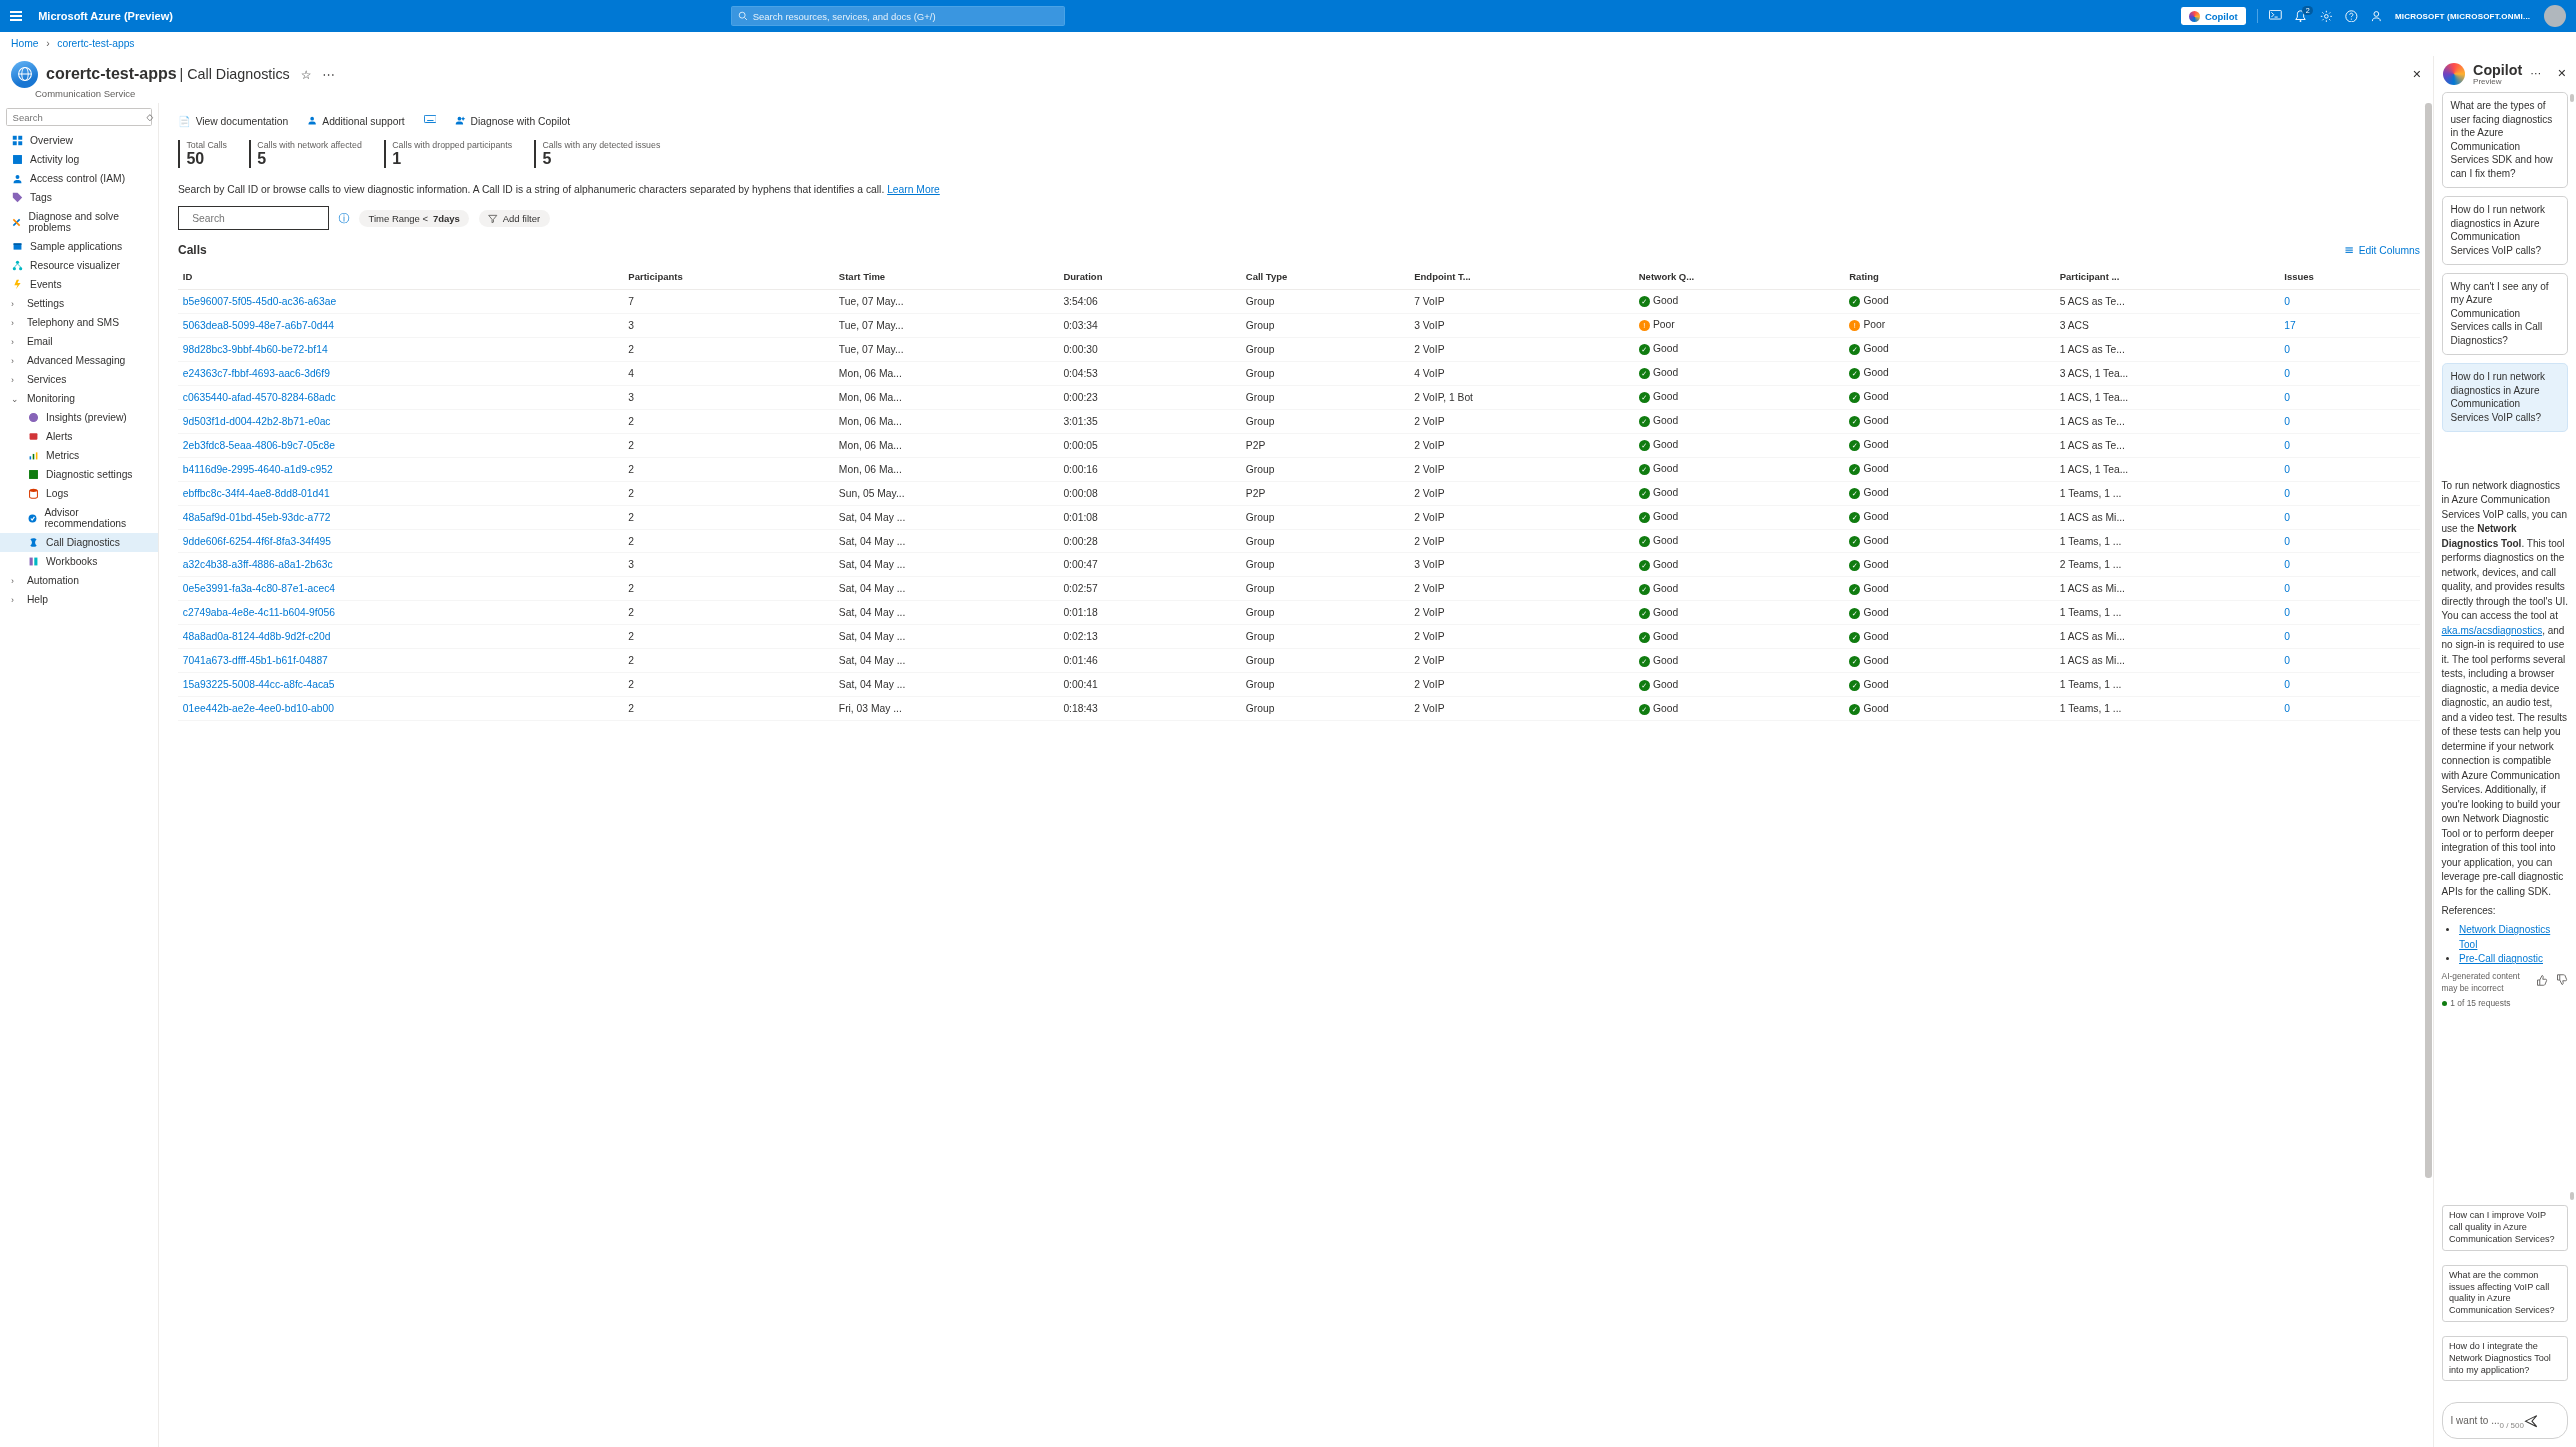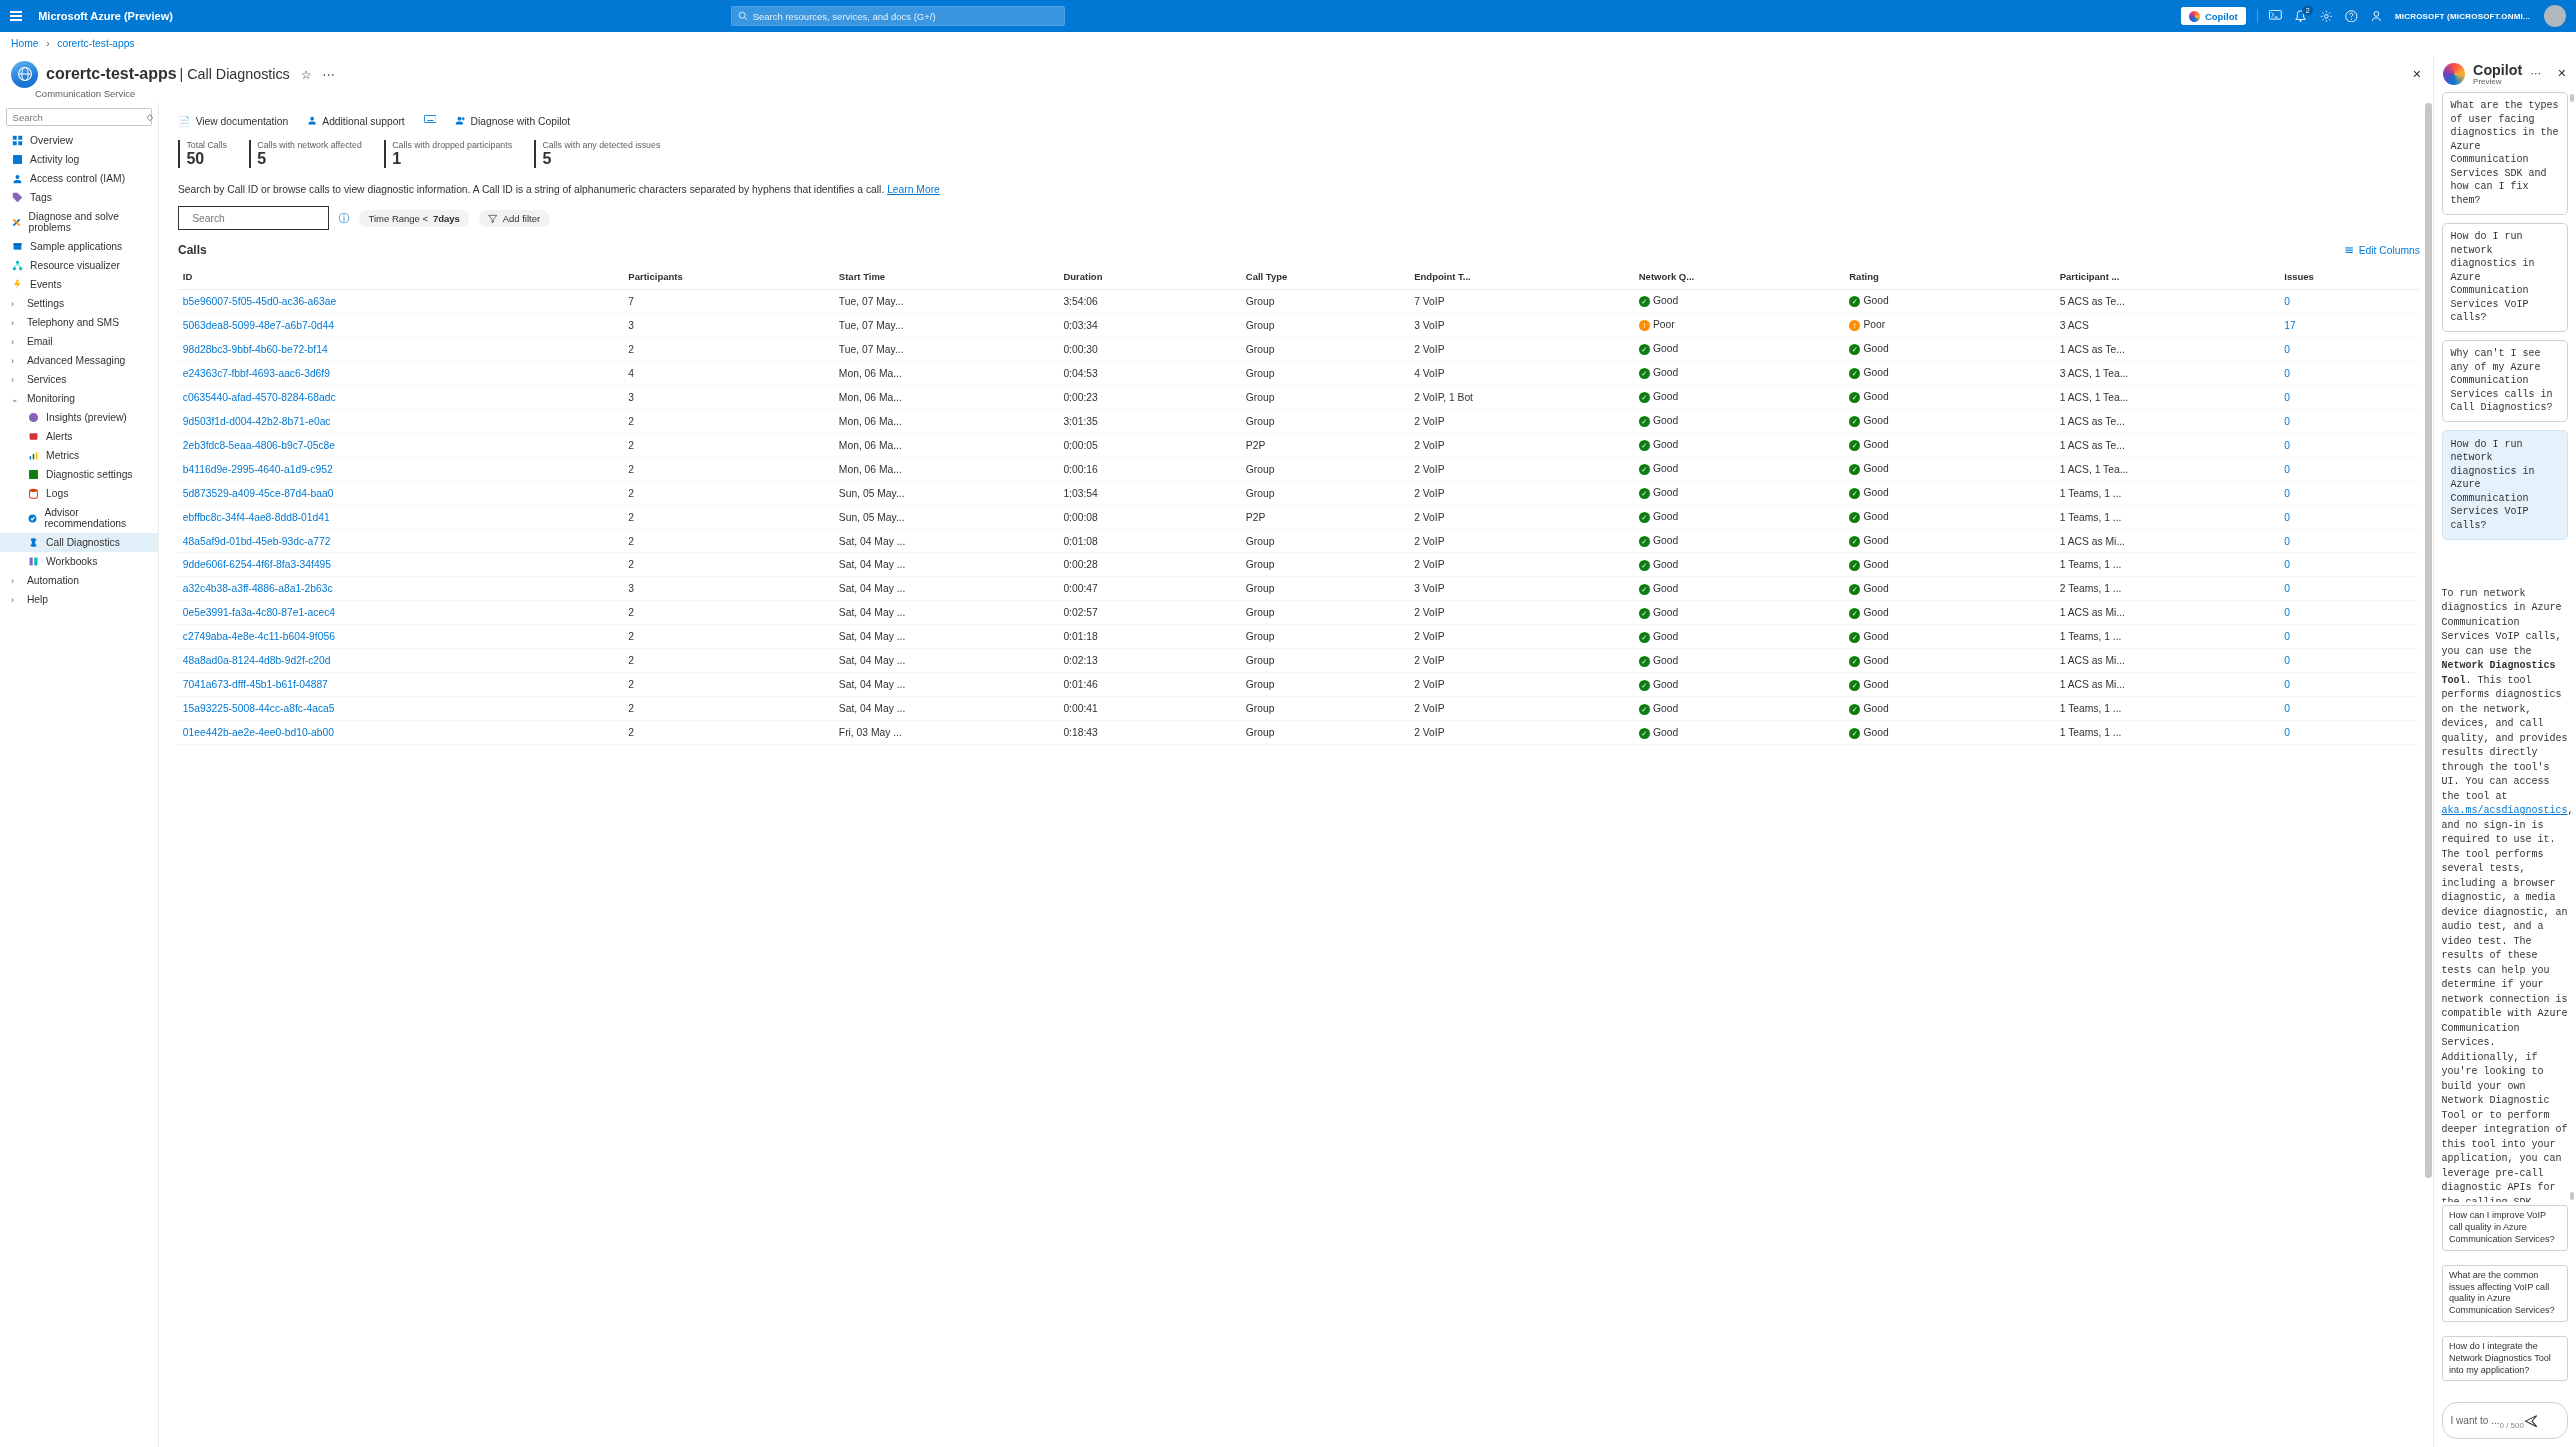--- a/index.html
+++ b/index.html
@@ -151,21 +151,21 @@
   .status-poor { background:#ff8c00;}
   .issue-link { color:#0078d4;}
 
   
   .cop-head { display:flex; align-items:center; padding:6.4px 9.5px; gap:8px;}
   .cop-logo { width:22px; height:22px; border-radius:50%; background: conic-gradient(#ff4b4b,#ffb02e,#0078d4,#6f42c1,#ff4b4b);}
   .cop-title { font-size:14.3px; font-weight:600;}
   .cop-sub { font-size:8px; color:#605e5c; margin-top:-1.6px;}
   .cop-more { margin-left:auto; font-size:11px;}
   .cop-close { font-size:11px; margin-left:8px; cursor:pointer;}
-  .cop-body { flex:1; overflow:hidden; position:relative; padding: 0 19px 0 8px; font-family: Liberation Mono, monospace;}
+  .cop-body { flex:1; overflow:hidden; position:relative; padding: 0 19px 0 8px;}
   .cop-body-inner{ position:absolute; inset:0; overflow:hidden; padding: 0 8px 0 8px;}
   .cop-vscroll-thumb{ position:absolute; right:1.6px; width:4.8px; background:#c8c6c4; border-radius:2.4px;}
   .sugg {
     border:0.8px solid #d1d1d1; border-radius:4.8px; padding:6.4px 8px; margin-bottom:8px; font-size:10px; line-height:1.35;
     background:#fff; cursor:pointer;
   }
   .user-msg {
     background:#e6f2fb; border:0.8px solid #cfe4f6; border-radius:4.8px; padding:6.4px 8px; font-size:10px; margin-bottom:11px; line-height:1.35;
   }
   .bot-msg { font-size:10px; line-height:1.45; margin-bottom:8px;margin-top:47px;}
@@ -694,32 +694,20 @@
                   <td>Mon, 06 Ma...</td>
                   <td>0:00:16</td>
                   <td>Group</td>
                   <td>2 VoIP</td>
                   <td><span class="status-dot status-good">✓</span>Good</td>
                   <td><span class="status-dot status-good">✓</span>Good</td>
                   <td>1 ACS, 1 Tea...</td>
                   <td><span class="issue-link">0</span></td>
                 </tr>
                 <tr>
-                  <td><span class="cell-link">5d873529-a409-45ce-87d4-baa0</span></td>
-                  <td>2</td>
-                  <td>Sun, 05 May...</td>
-                  <td>1:03:54</td>
-                  <td>Group</td>
-                  <td>2 VoIP</td>
-                  <td><span class="status-dot status-good">✓</span>Good</td>
-                  <td><span class="status-dot status-good">✓</span>Good</td>
-                  <td>1 Teams, 1 ...</td>
-                  <td><span class="issue-link">0</span></td>
-                </tr>
-                <tr>
                   <td><span class="cell-link">ebffbc8c-34f4-4ae8-8dd8-01d41</span></td>
                   <td>2</td>
                   <td>Sun, 05 May...</td>
                   <td>0:00:08</td>
                   <td>P2P</td>
                   <td>2 VoIP</td>
                   <td><span class="status-dot status-good">✓</span>Good</td>
                   <td><span class="status-dot status-good">✓</span>Good</td>
                   <td>1 Teams, 1 ...</td>
                   <td><span class="issue-link">0</span></td>

